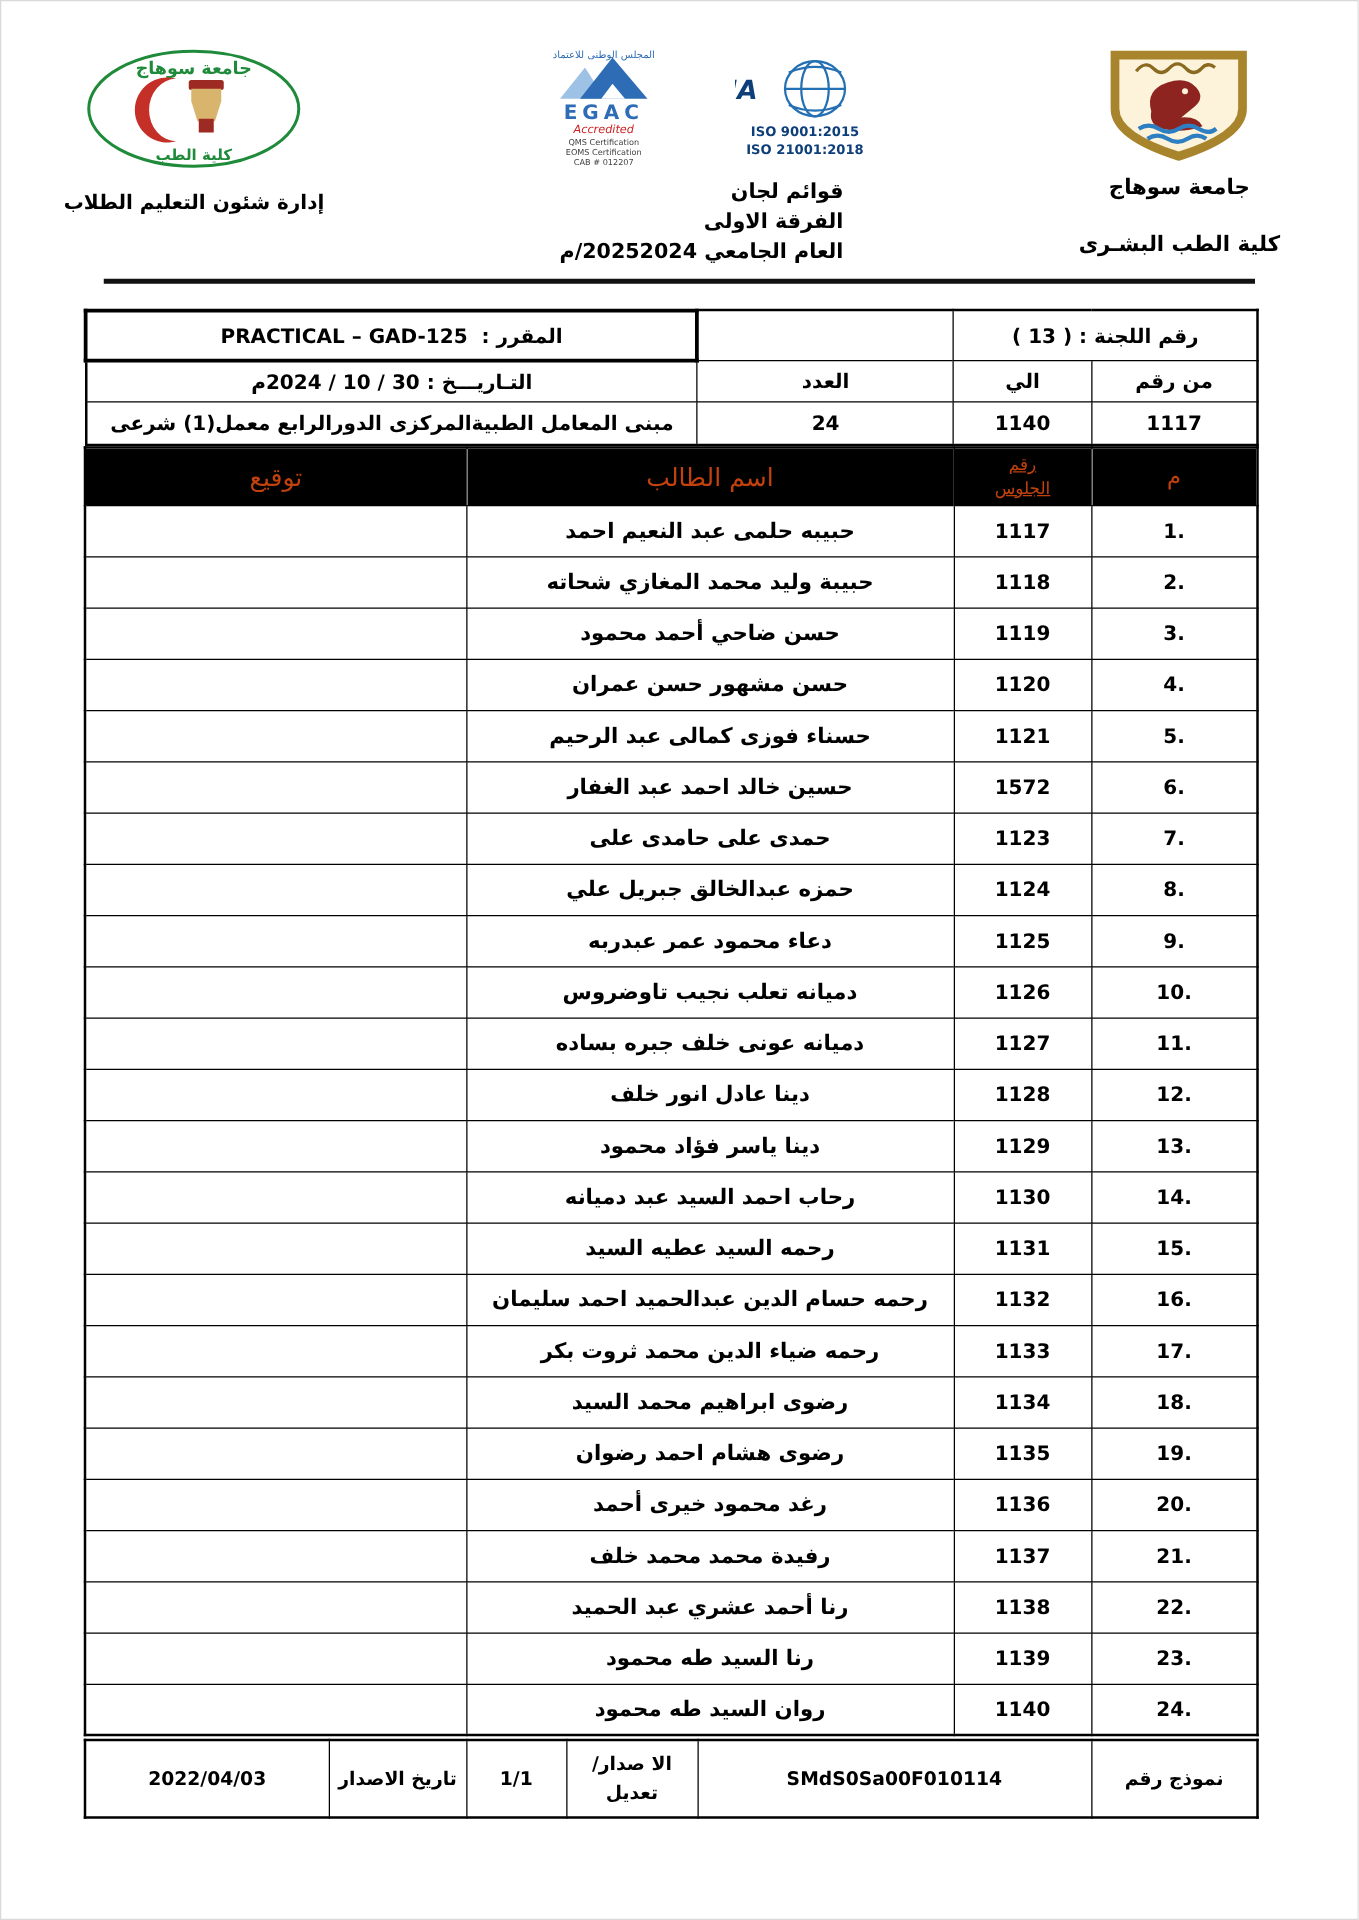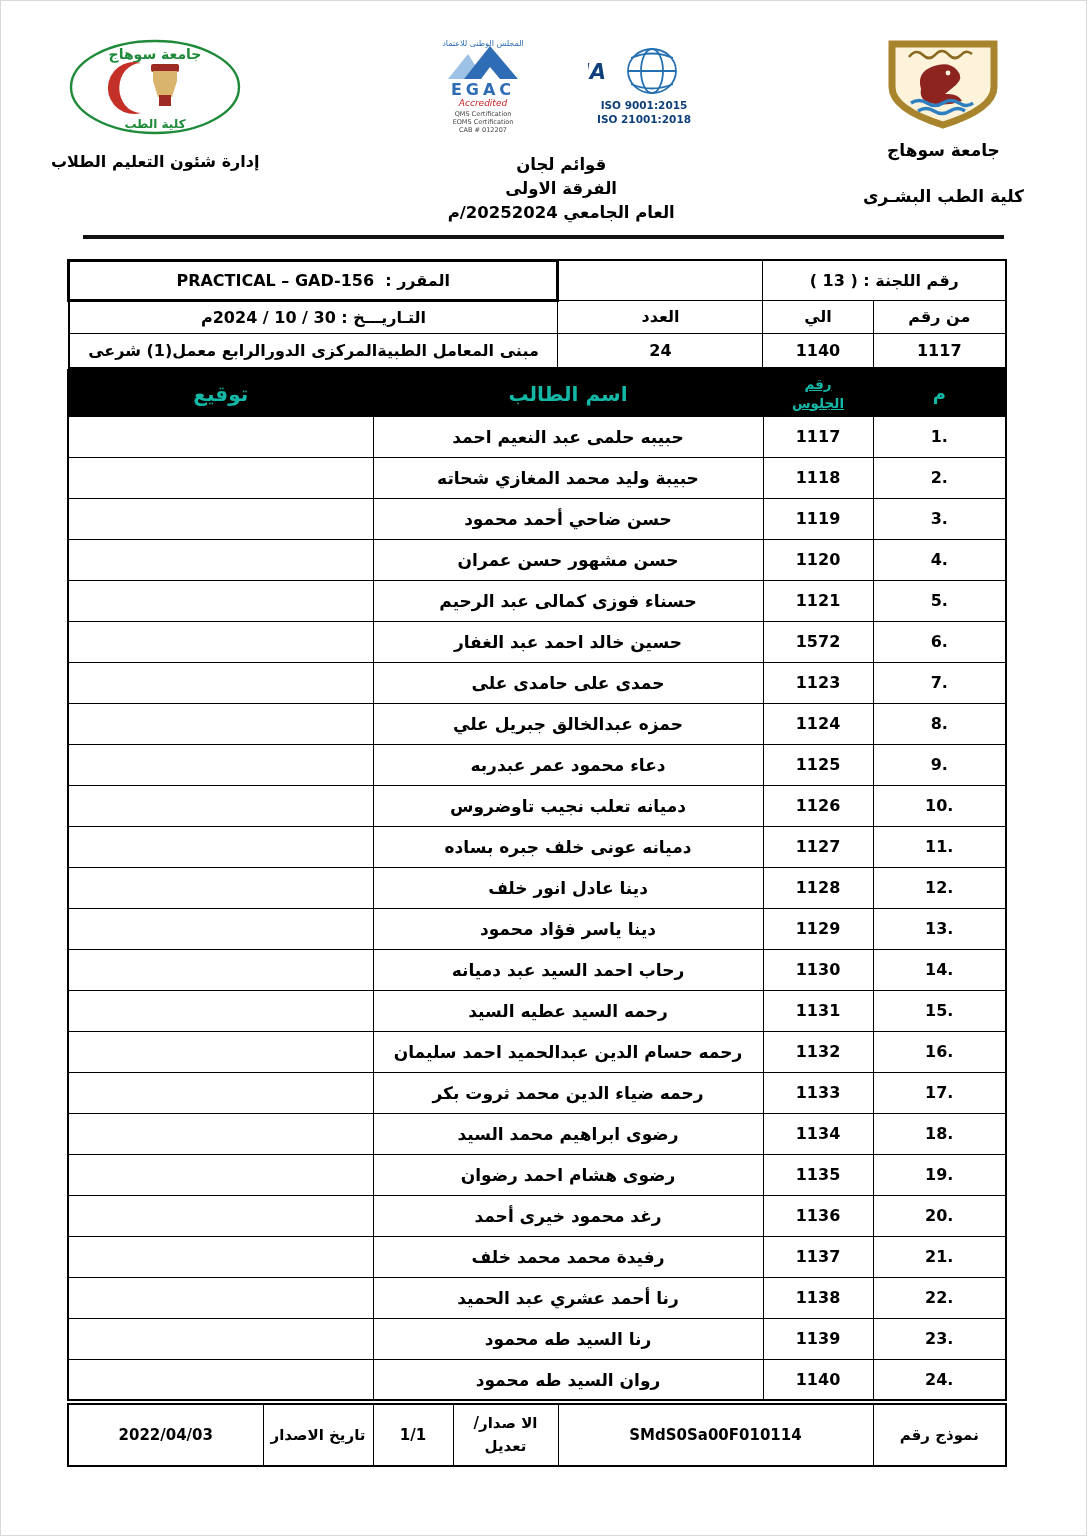--- a/index.html
+++ b/index.html
@@ -6,40 +6,40 @@
   html, body { background:#ffffff; }
   body { font-family:"DejaVu Sans", sans-serif; width:1087px; }
   .page { position:relative; width:1087px; height:1536px; background:#ffffff; direction:rtl;
           color:#000; overflow:hidden; border:1px solid #d9d9d9; }
 
   
   .header { display:flex; justify-content:space-between; align-items:flex-start; padding:36px 62px 0 50px; }
   .hcol { display:flex; flex-direction:column; align-items:center; }
   .htext { font-weight:bold; font-size:17px; line-height:1.35; text-align:center; white-space:nowrap;margin-top:23px; }
   .center-logos { display:flex; align-items:flex-start; gap:44px; }
-  .center-titles { margin-top:20px; font-weight:bold; font-size:16.5px; line-height:1.45; text-align:center; }
+  .center-titles { margin-top:8px; font-weight:bold; font-size:16.5px; line-height:1.45; }
   .dept-text { margin-top:14px; font-size:16px; }
   .rule { height:4px; background:#121212; margin:10px 82px 0 82px; }
 
   
   .content { margin:20px 79px 0 66px; }
   table { width:100%; border-collapse:collapse; table-layout:fixed; }
   td, th { border:1.6px solid #000; text-align:center; vertical-align:middle; padding:0 2px; overflow:hidden; }
 
   .info-table { border:2.4px solid #000; }
   .info-table td { font-weight:bold; font-size:16px; }
   .r1 { height:40px; }
   .r2 { height:33px; }
   .r3 { height:35px; }
   .course-cell { border-width:3px; }
   .ltr { direction:ltr; unicode-bidi:embed; }
   .loc-cell { font-size:12.5px;margin-top:12px; }
 
   .main-table { border:2.4px solid #000; }
-  .main-table thead th { background:#000; color:#14b8a6; font-weight:bold; height:46px; border-color:#000; }
+  .main-table thead th { background:#000; color:#c2410c; font-weight:normal; height:46px; border-color:#000; }
   .th-serial { font-size:18px; }
   .th-seat { font-size:13.5px; }
   .th-seat span { display:inline-block; width:58px; text-decoration:underline; line-height:1.35; }
   .th-name { font-size:20px; }
   .th-sign { font-size:20px; }
   .main-table tbody td { height:41px; }
   .serial-cell { font-size:16px; font-weight:bold; direction:ltr; }
   .seat-cell { font-size:16px; font-weight:600; direction:ltr; }
   .name-cell { font-size:17px; font-weight:bold; }
 
@@ -130,21 +130,21 @@
           <col style="width:110px">
           <col style="width:205px">
           <col>
         </colgroup>
       <tbody>
           <tr class="r1">
         <td colspan="2">رقم اللجنة : ( 13 )</td>
         <td></td>
         <td class="course-cell">
           <span>المقرر :</span>&nbsp;
-          <span class="ltr">PRACTICAL – GAD-156</span>
+          <span class="ltr">PRACTICAL – GAD-125</span>
         </td>
       </tr>
       <tr class="r2">
         <td>من رقم</td>
         <td>الي</td>
         <td>العدد</td>
         <td>التـاريـــخ :  30 / 10 / 2024م</td>
       </tr>
       <tr class="r3">
         <td class="ltr">1117</td>

